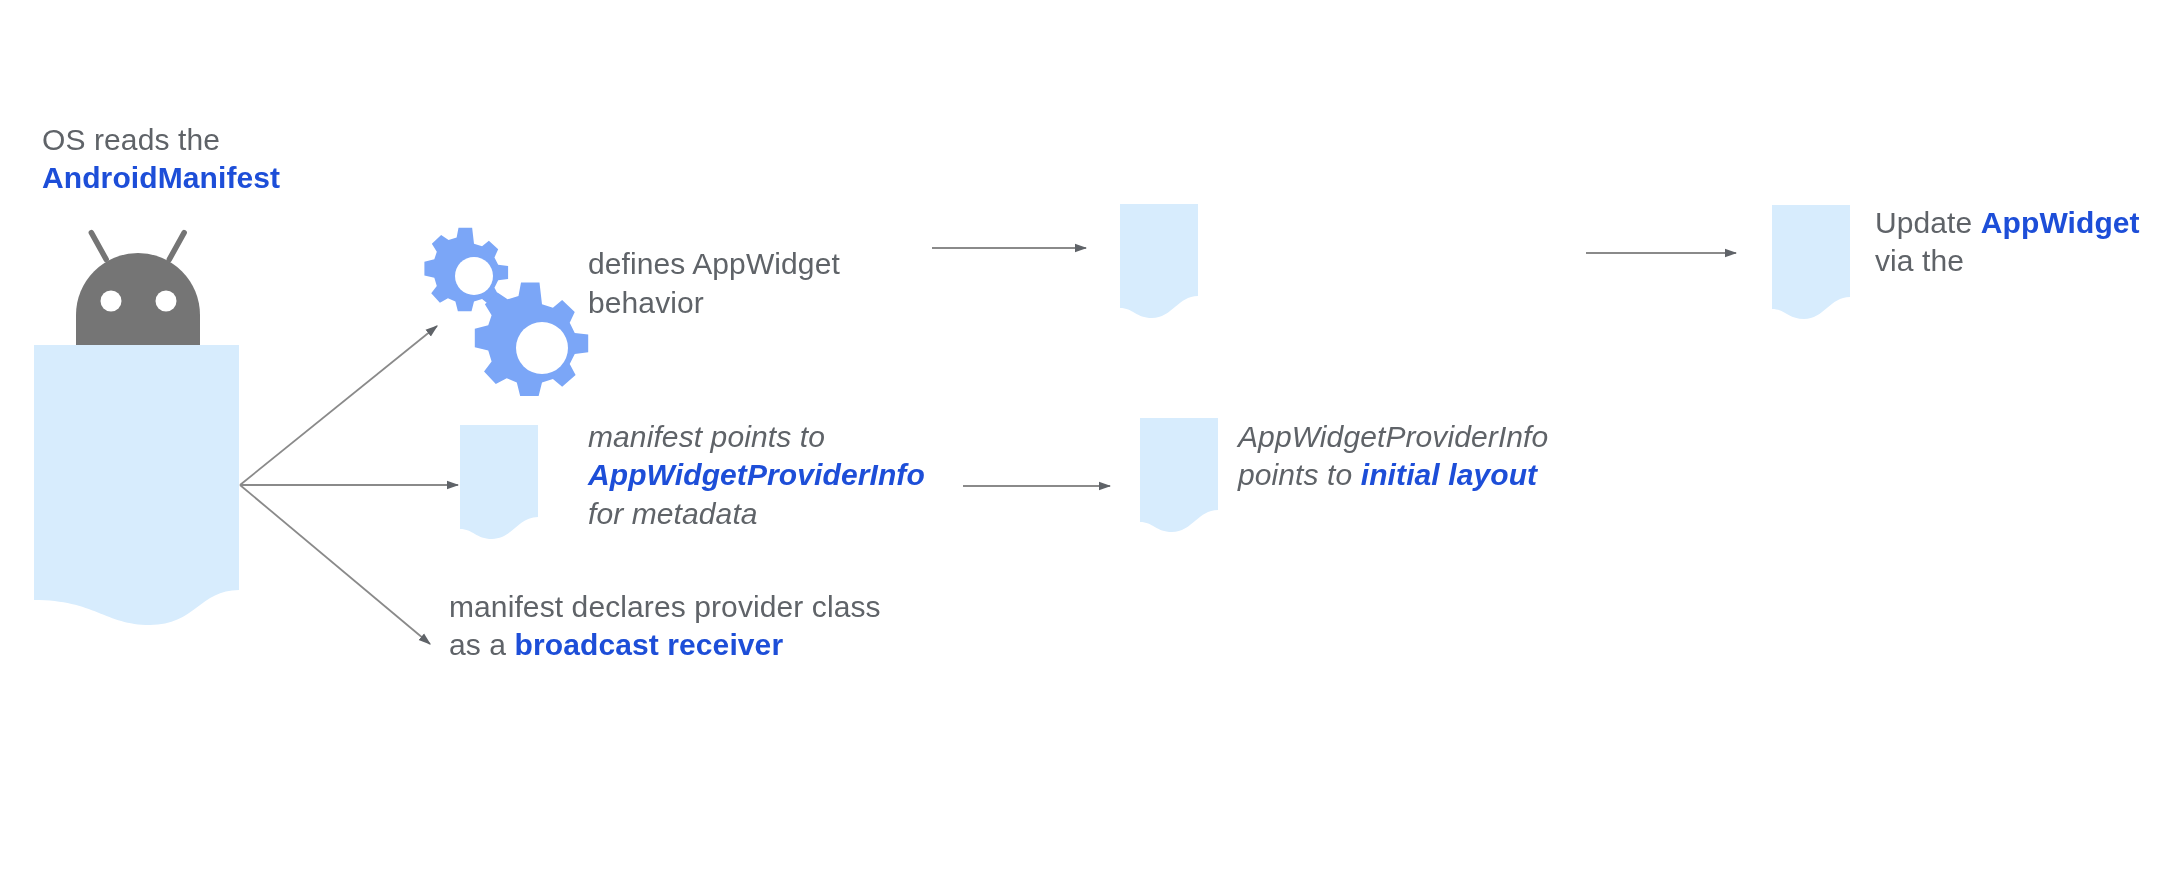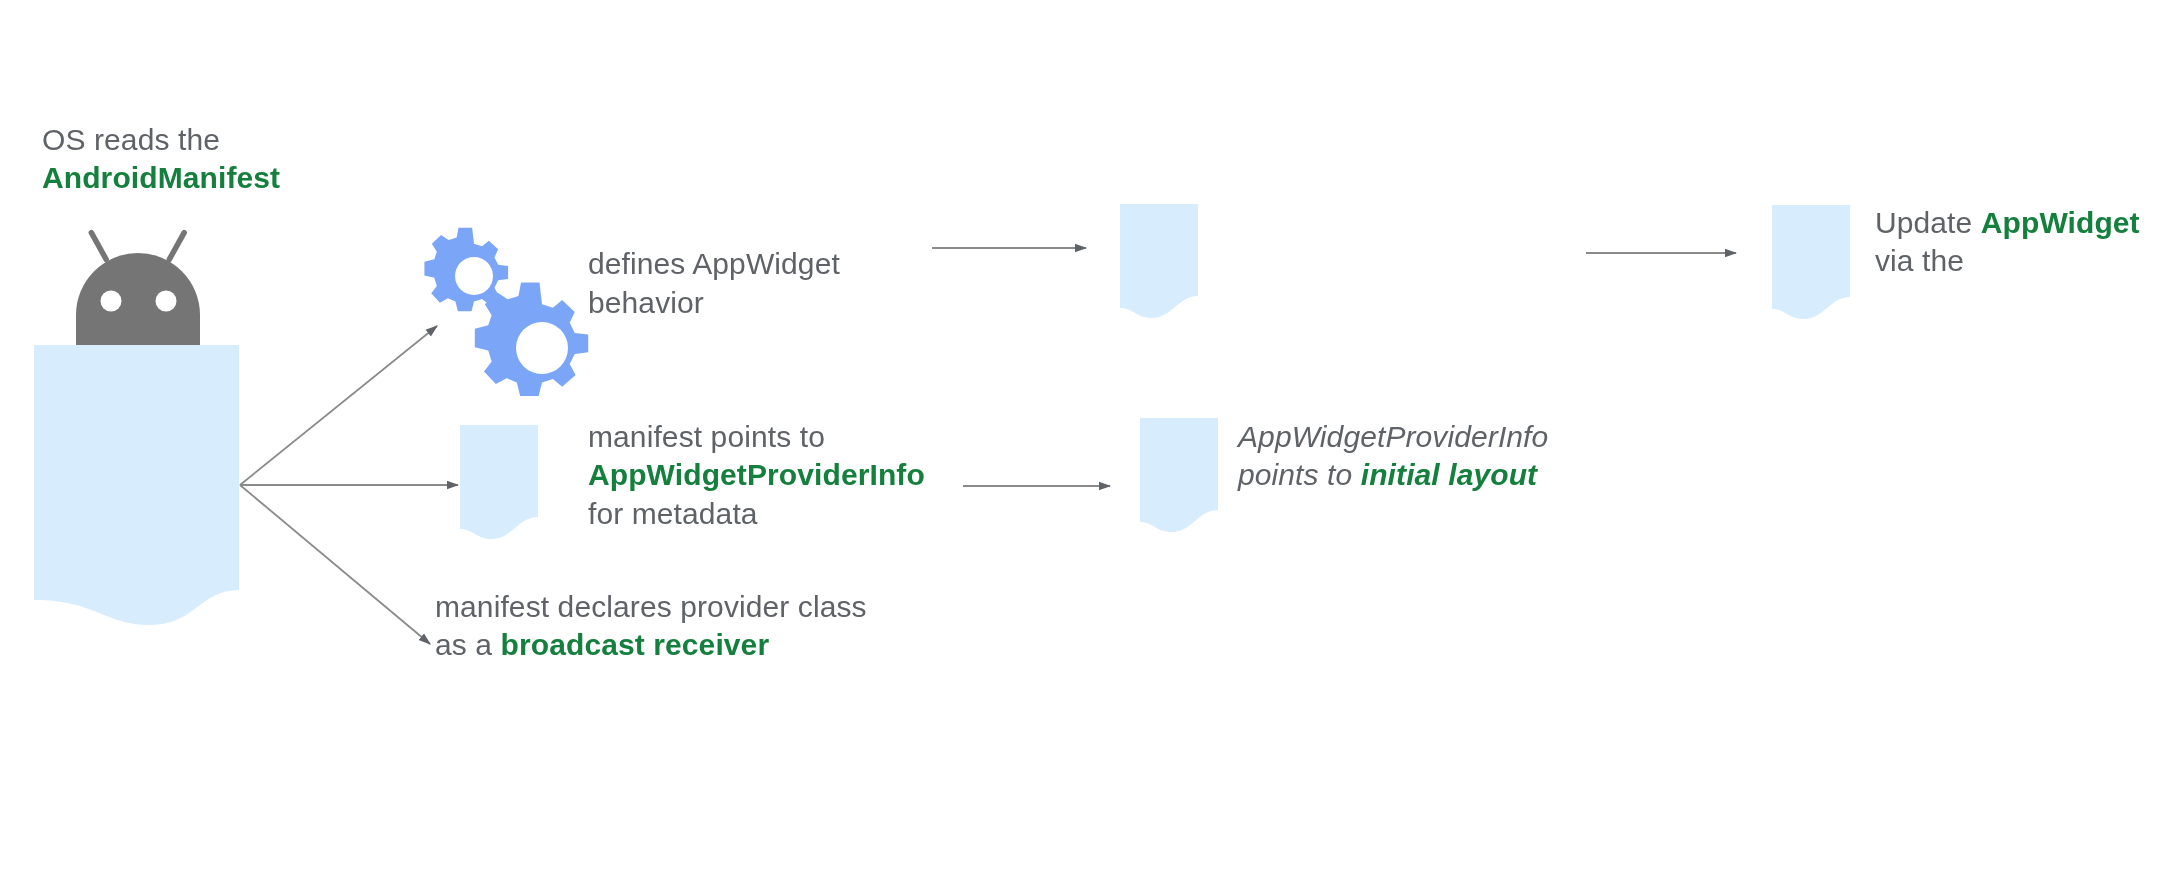--- a/index.html
+++ b/index.html
@@ -22,43 +22,43 @@
   
   .txt {
     position: absolute;
     color: #5f6368;
     font-size: 30px;
     line-height: 1.28;
     letter-spacing: 0.1px;
     white-space: pre-wrap;
   }
   .txt .hl {
-    color: #15803d;
+    color: #1d4ed8;
     font-weight: bold;
   }
   .txt .pl { color: #5f6368; font-weight: normal; }
 
   
   .layer {
     position: absolute;
     left: 0;
     top: 0;
     width: 2166px;
     height: 872px;
     pointer-events: none;
   }
 
   
   #lbl-os        { left: 42px;   top: 113px;  width: 330px; margin-top: 8px; }
   #lbl-provider  { left: 588px;  top: 207px;  width: 300px; }
   #lbl-remote    { left: 1222px; top: 200px;  width: 360px; }
   #lbl-update    { left: 1875px; top: 204px;  width: 300px; }
-  #lbl-info      { left: 588px;  top: 418px;  width: 380px; }
+  #lbl-info      { left: 588px;  top: 418px;  width: 380px; font-style: italic; }
   #lbl-initial   { left: 1238px; top: 418px;  width: 330px; font-style: italic; }
-  #lbl-broadcast { left: 435px;  top: 588px;  width: 470px; }
+  #lbl-broadcast { left: 449px;  top: 588px;  width: 470px; }
 </style>
 </head>
 <body>
 
 <div id="canvas">
 
   <svg class="layer" viewBox="0 0 2166 872" xmlns="http://www.w3.org/2000/svg">
 
     <path fill="#d7ecfd" d="M34,345 L239,345 L239,590
              C 200,590 195,625 150,625

